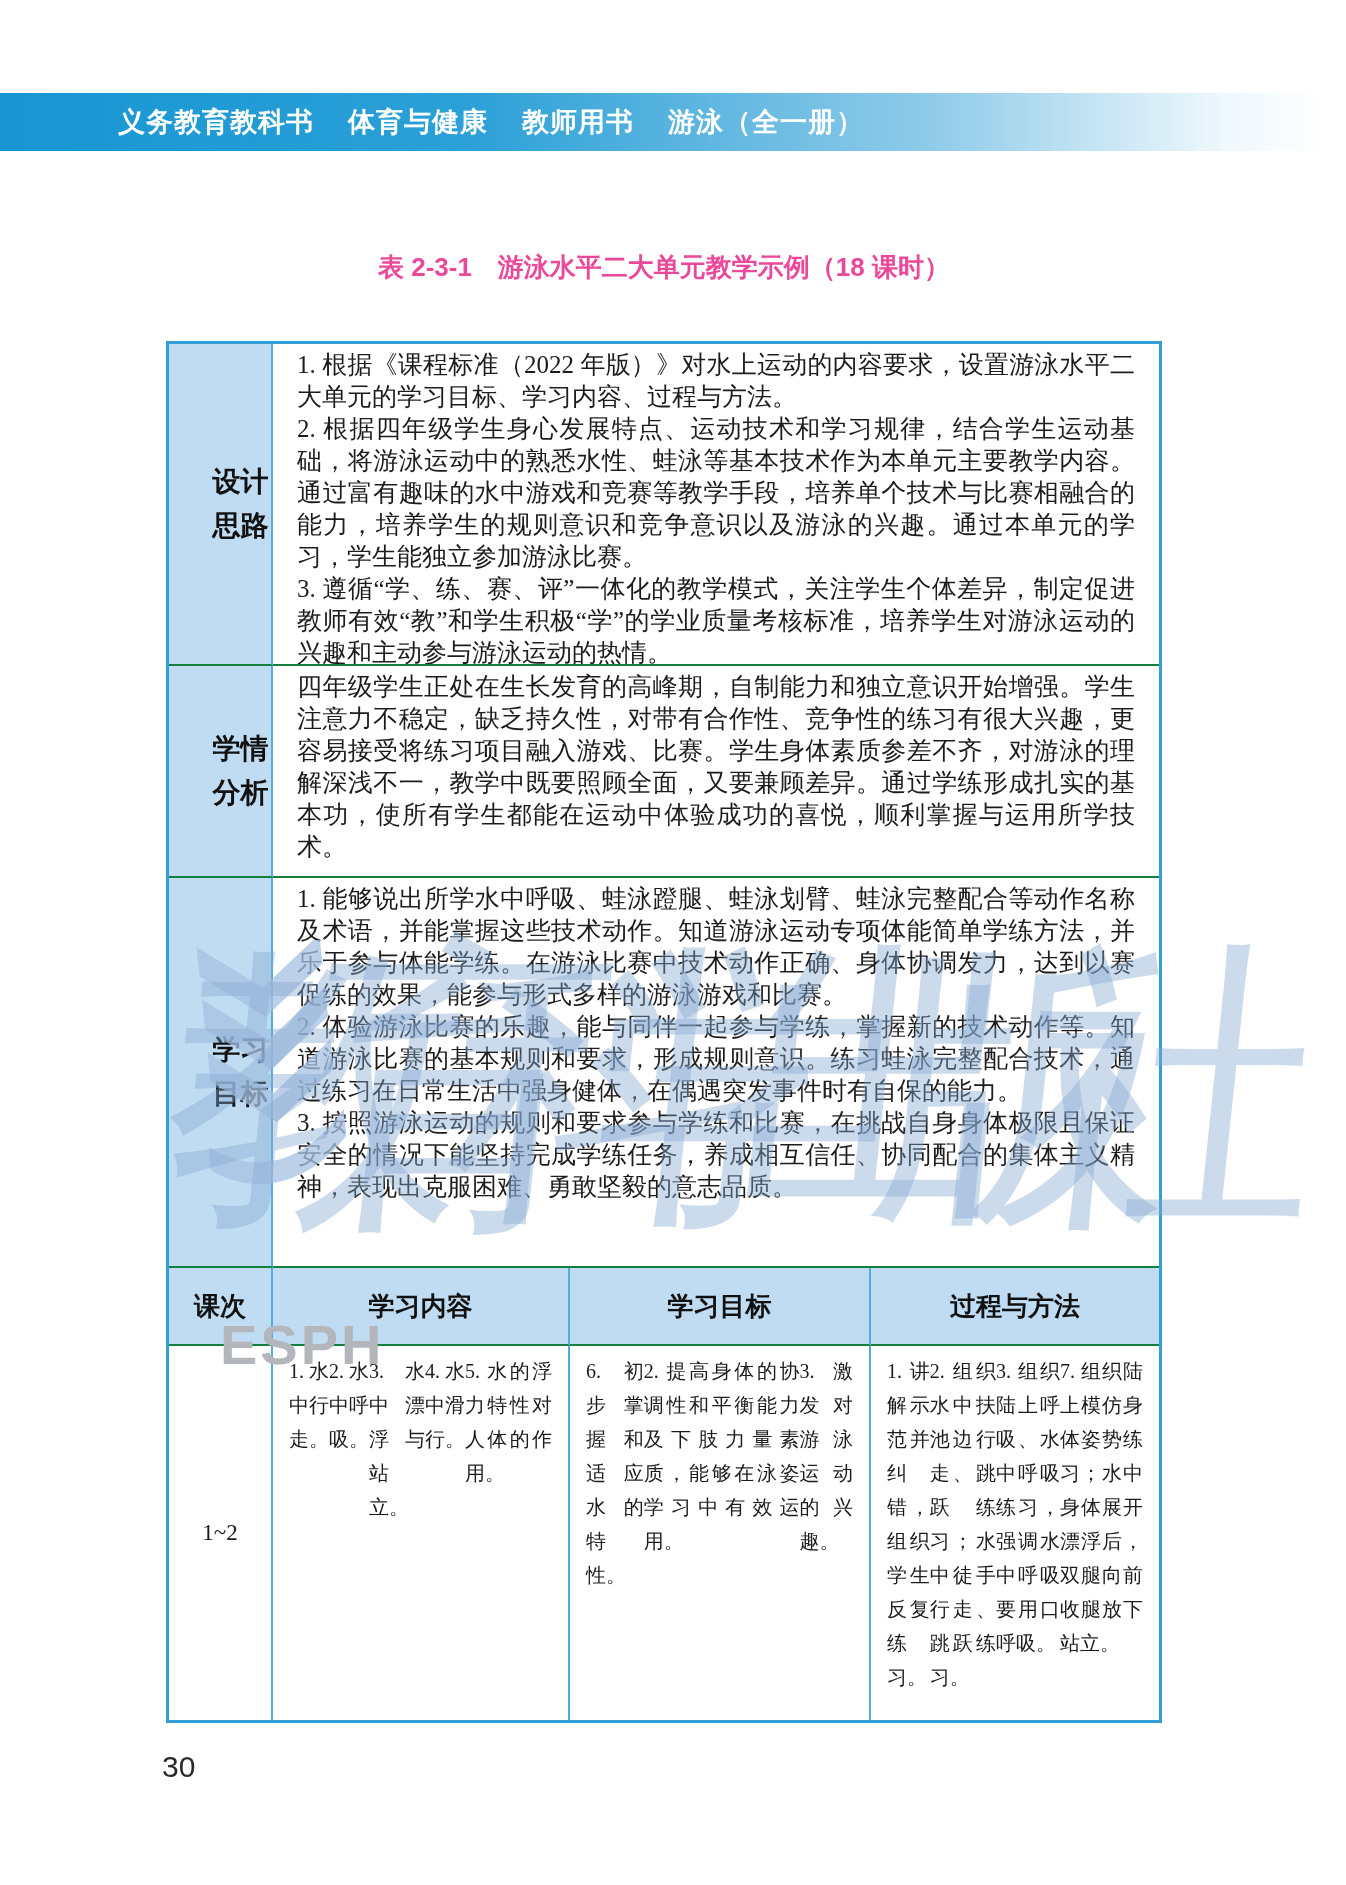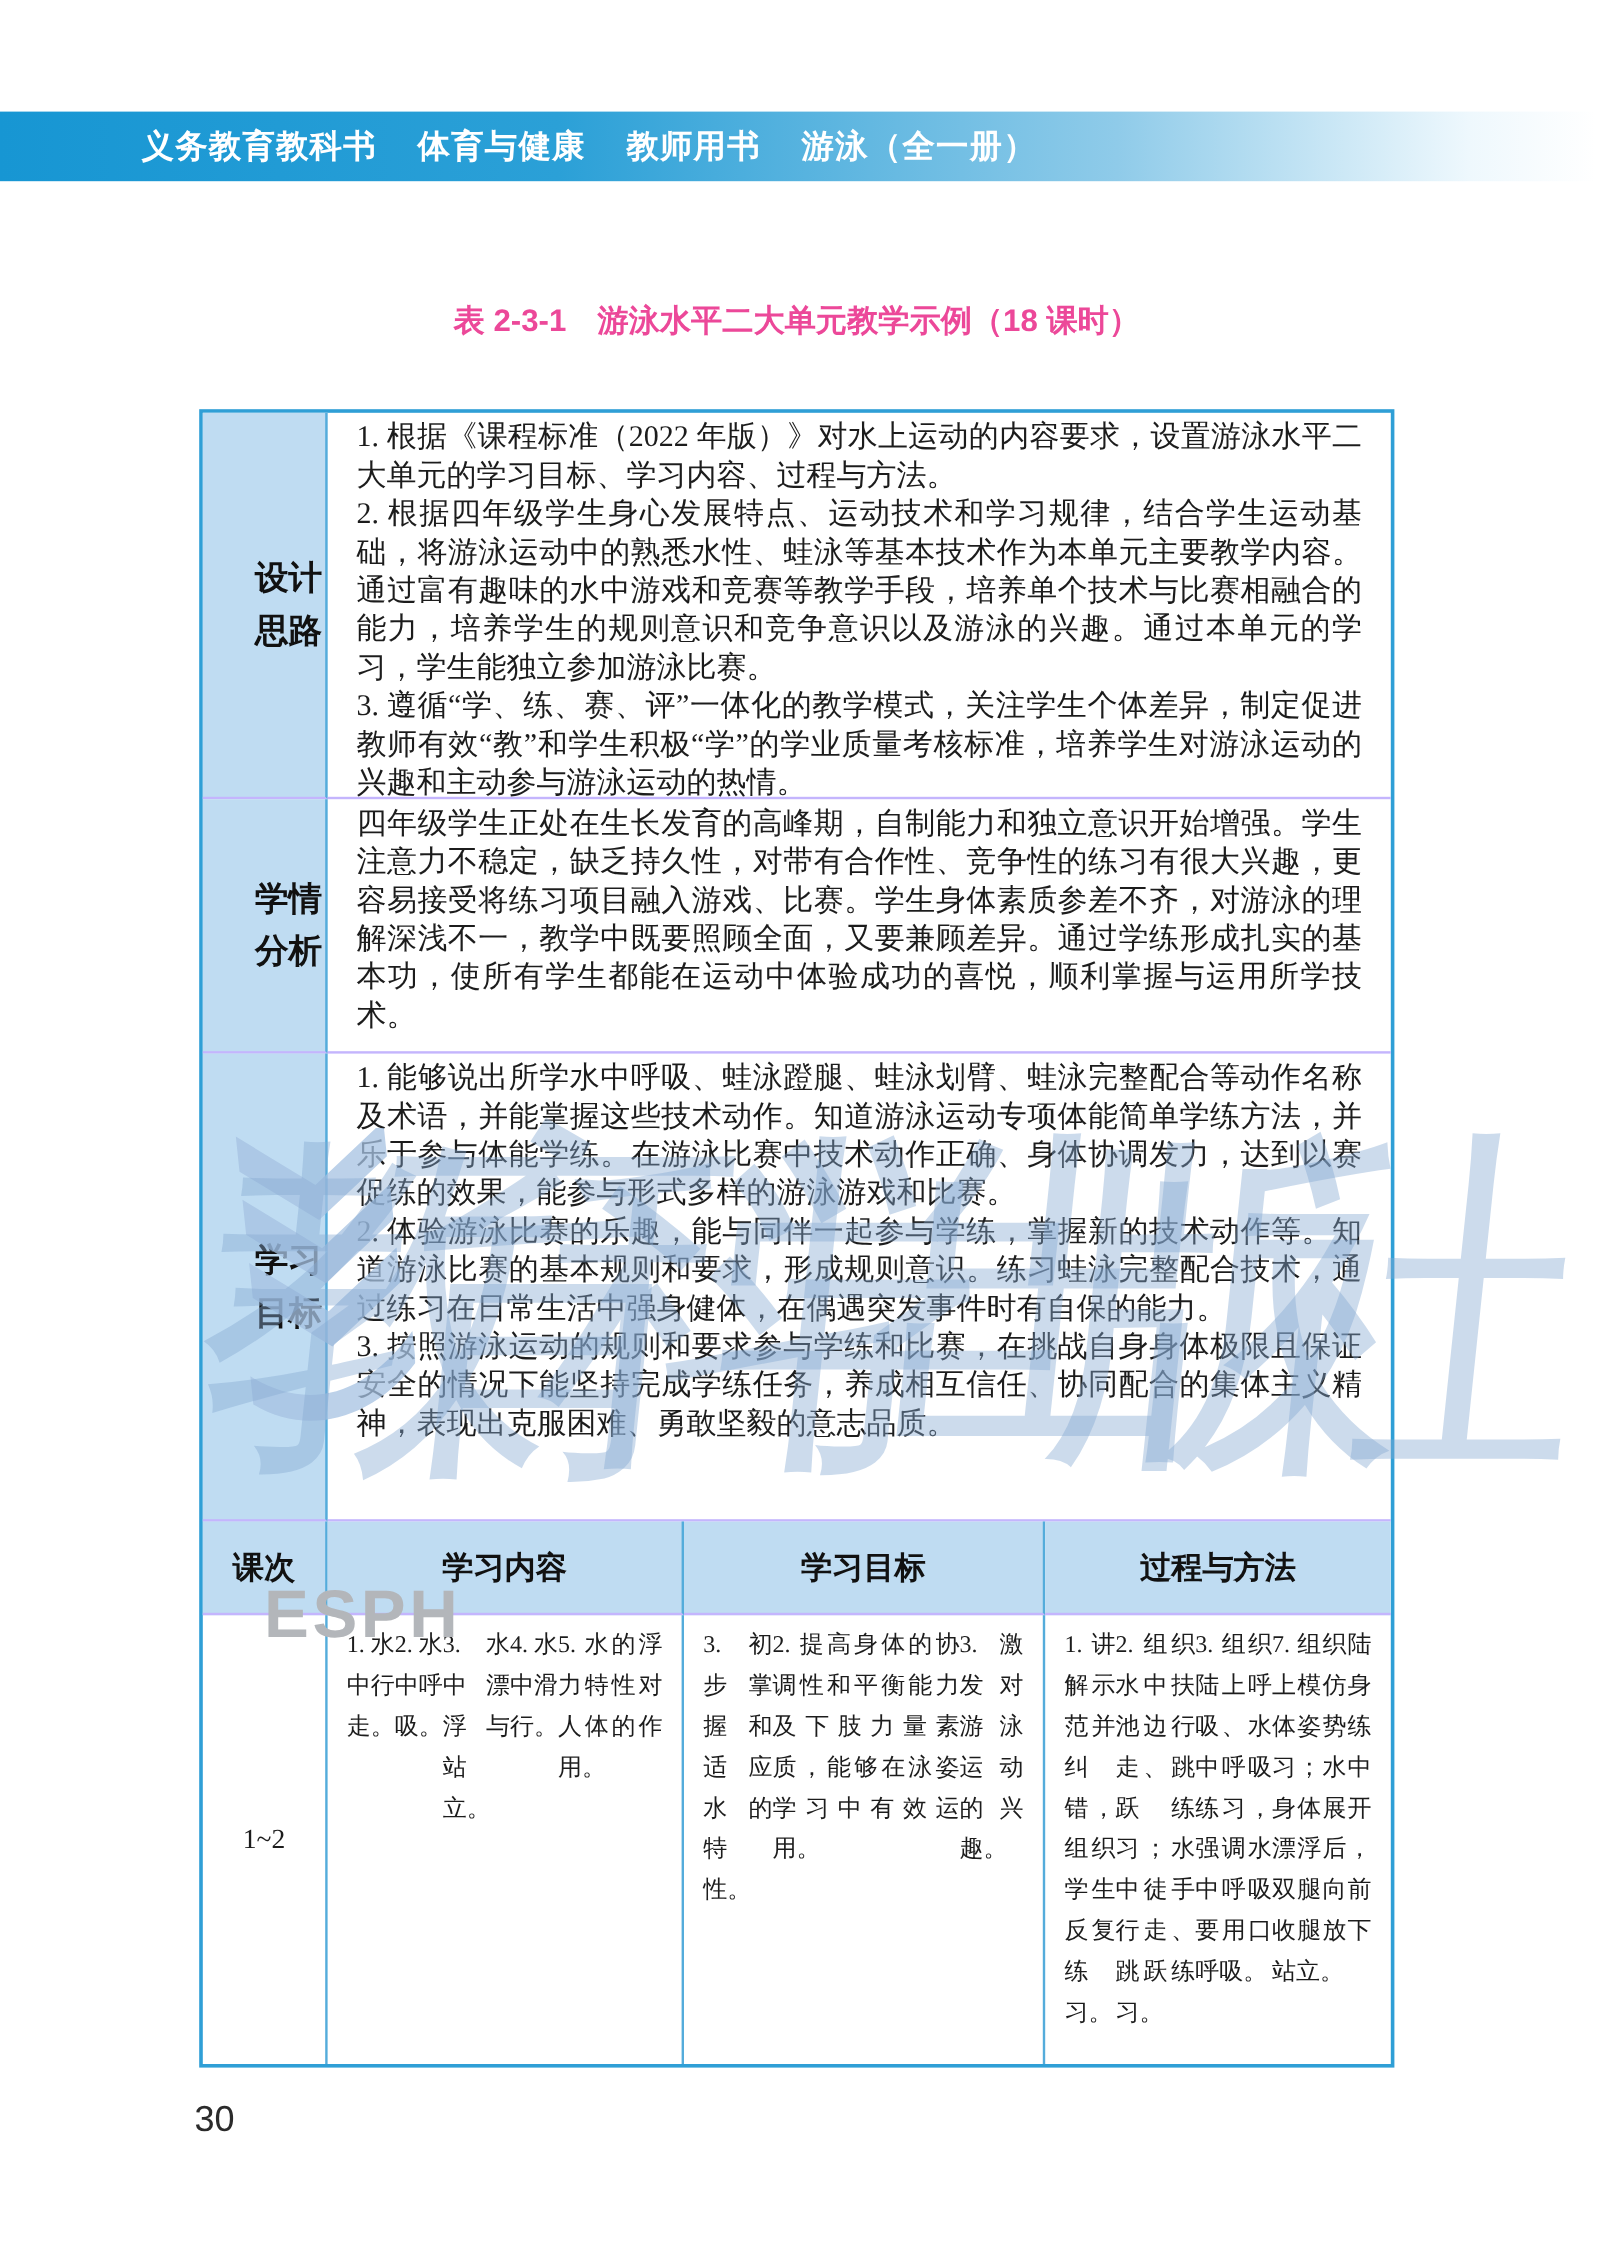--- a/index.html
+++ b/index.html
@@ -42,21 +42,21 @@
     position:absolute;left:166px;top:341px;width:996px;height:1382px;
     box-sizing:border-box;border:3px solid #2f9fd6;
     display:grid;
     grid-template-columns:104px 297px 301px 288px;
     grid-template-rows:322px 212px 390px 78px 374px;
     background:#ffffff;
   }
   .cell{
     box-sizing:border-box;
     border-right:2px solid #54acdb;
-    border-bottom:2px solid #c4b5fd;
+    border-bottom:2px solid #15803d;
     overflow:hidden;
   }
   .cell.last-col{border-right:none;}
   .cell.last-row{border-bottom:none;}
   .label-cell{
     background:#bfdcf2;
     display:flex;align-items:center;justify-content:center;
     font-family:"Liberation Sans","DejaVu Sans",sans-serif;
     font-weight:bold;font-size:28px;line-height:44px;
     white-space:pre-line;text-align:left;color:#111;padding-left:41px;
@@ -159,21 +159,21 @@
 
     <div class="cell lesson-cell session last-row">1~2</div>
     <div class="cell lesson-cell last-row">
       <div>1. 水中行走。</div>
       <div>2. 水中呼吸。</div>
       <div>3. 水中漂浮与站立。</div>
       <div>4. 水中滑行。</div>
       <div>5. 水的浮力特性对人体的作用。</div>
     </div>
     <div class="cell lesson-cell last-row">
-      <div>3. 初步掌握和适应水的特性。</div>
+      <div>6. 初步掌握和适应水的特性。</div>
       <div>2. 提高身体的协调性和平衡能力及下肢力量素质，能够在泳姿学习中有效运用。</div>
       <div>3. 激发对游泳运动的兴趣。</div>
     </div>
     <div class="cell lesson-cell last-col last-row">
       <div>1. 讲解示范并纠错，组织学生反复练习。</div>
       <div>2. 组织水中扶池边行走、跳跃练习；水中徒手行走、跳跃练习。</div>
       <div>3. 组织陆上呼吸、水中呼吸练习，强调水中呼吸要用口呼吸。</div>
       <div>7. 组织陆上模仿身体姿势练习；水中身体展开漂浮后，双腿向前收腿放下站立。</div>
     </div>
   </div>

